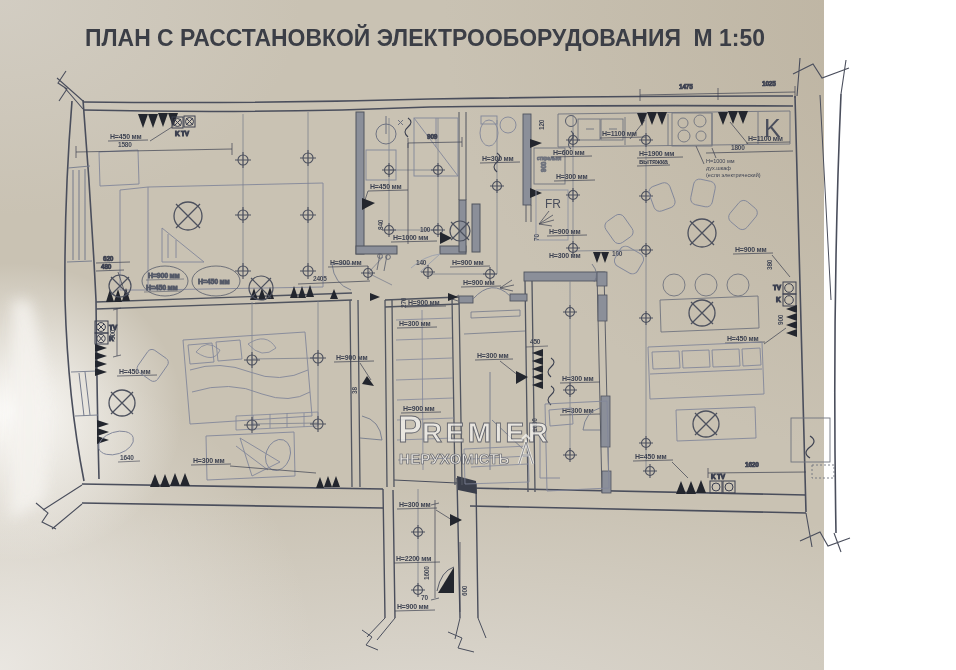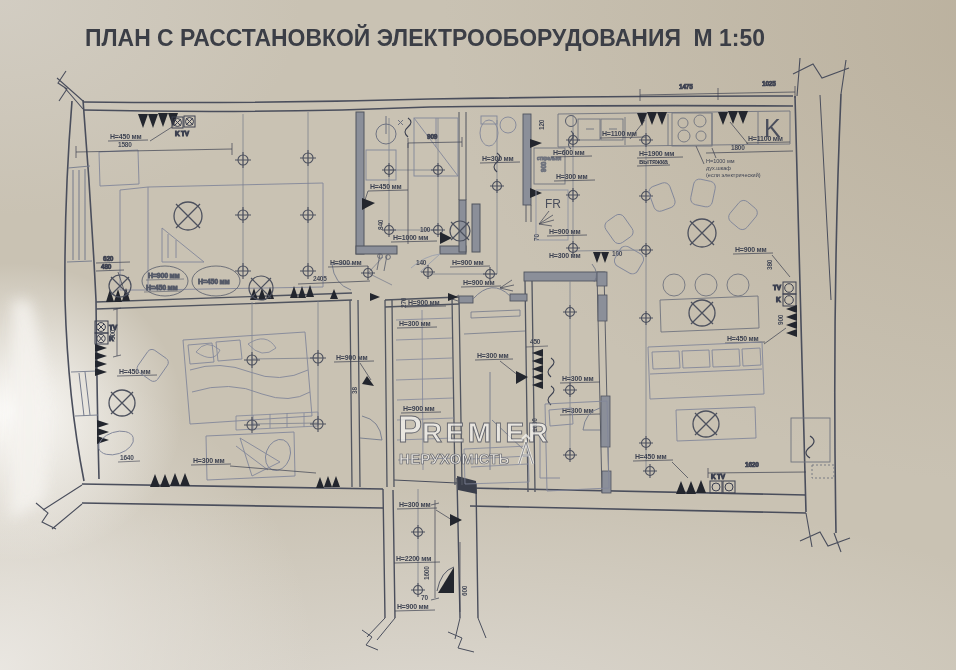--- a/index.html
+++ b/index.html
@@ -1,17 +1,17 @@
 <!DOCTYPE html>
 <html><head>
 <meta charset="utf-8">
 <style>
 html,body{margin:0;padding:0;}
 body{width:956px;height:670px;overflow:hidden;font-family:"Liberation Sans",sans-serif;}
-#paper{position:relative;width:956px;height:670px;
+#paper{position:relative;width:824px;height:670px;
 background:
 radial-gradient(ellipse 260px 230px at 14px 412px, rgba(253,252,250,1) 0%, rgba(253,252,250,0) 65%),
 radial-gradient(ellipse 420px 420px at 0px 670px, rgba(235,232,227,0.95) 0%, rgba(235,232,227,0) 75%),
 radial-gradient(ellipse 900px 280px at 420px 710px, rgba(222,218,211,0.9) 0%, rgba(222,218,211,0) 80%),
 radial-gradient(ellipse 720px 580px at 1020px 20px, rgba(186,176,157,1) 0%, rgba(186,176,157,0) 80%),
 radial-gradient(ellipse 420px 300px at 0px 0px, rgba(211,206,196,0.9) 0%, rgba(211,206,196,0) 72%),
 linear-gradient(#c9c2b3,#c9c2b3);
 }
 svg{position:absolute;left:0;top:0;}
 text{font-family:"Liberation Sans",sans-serif;}

